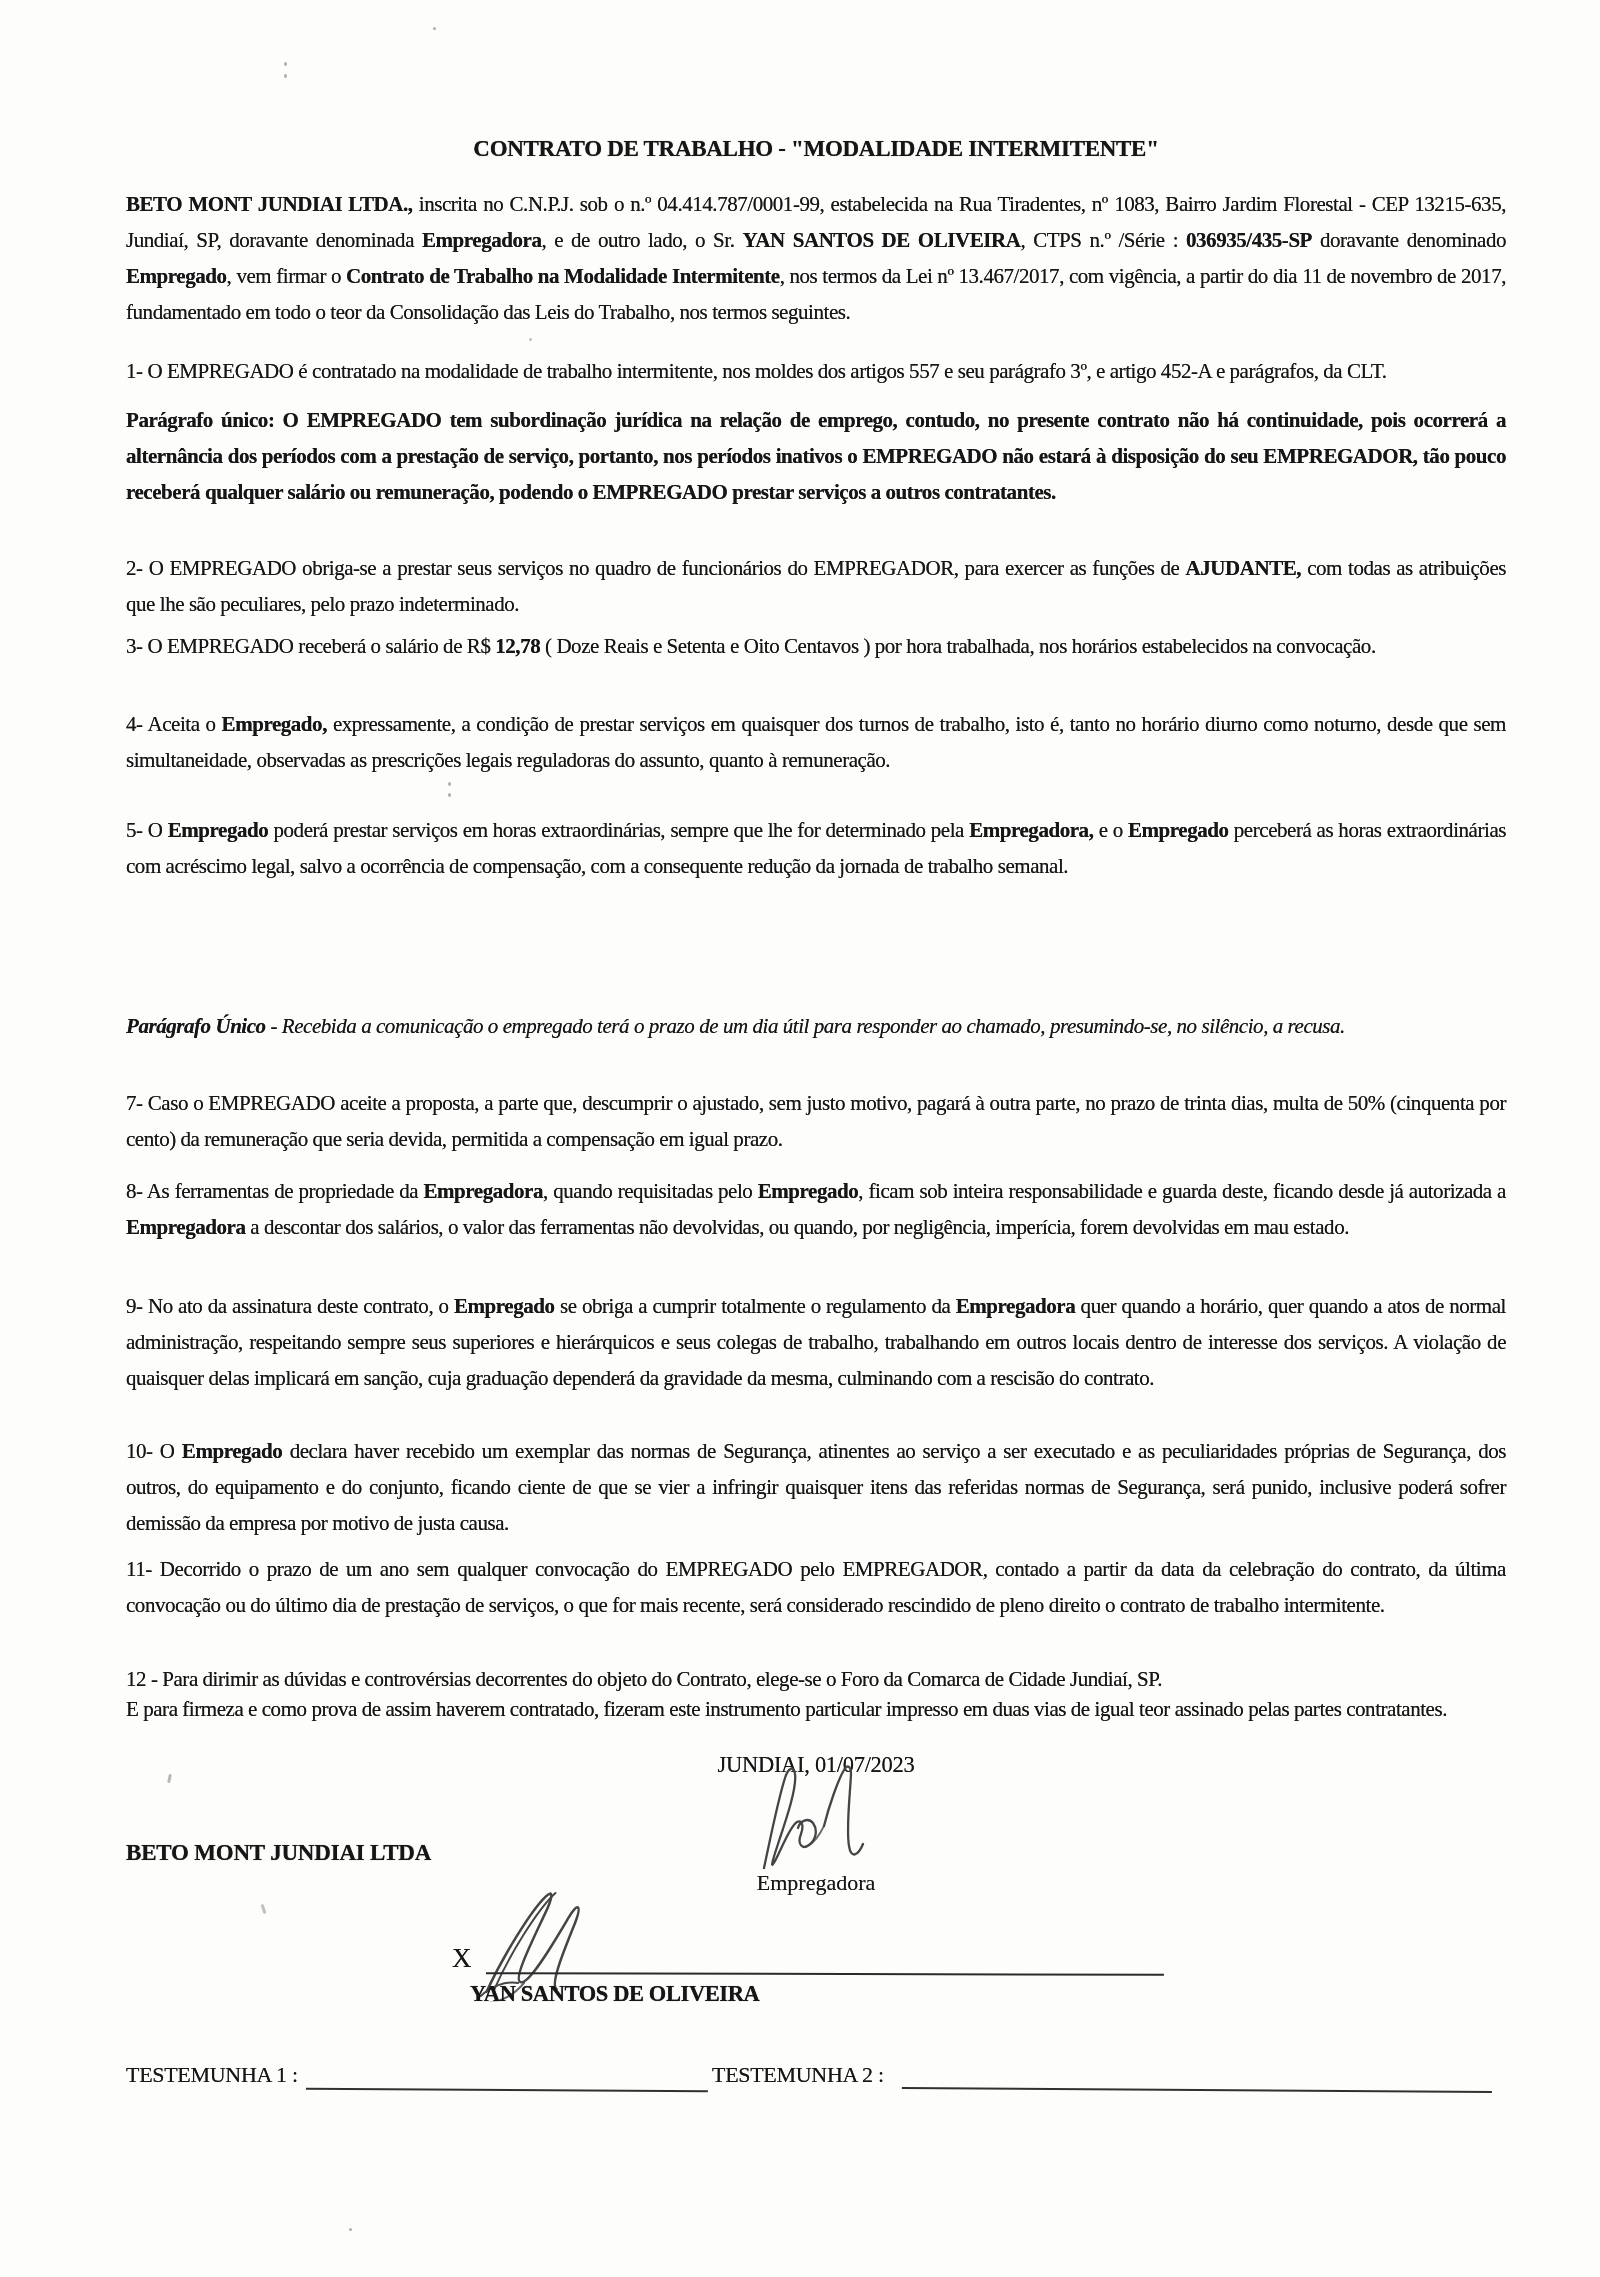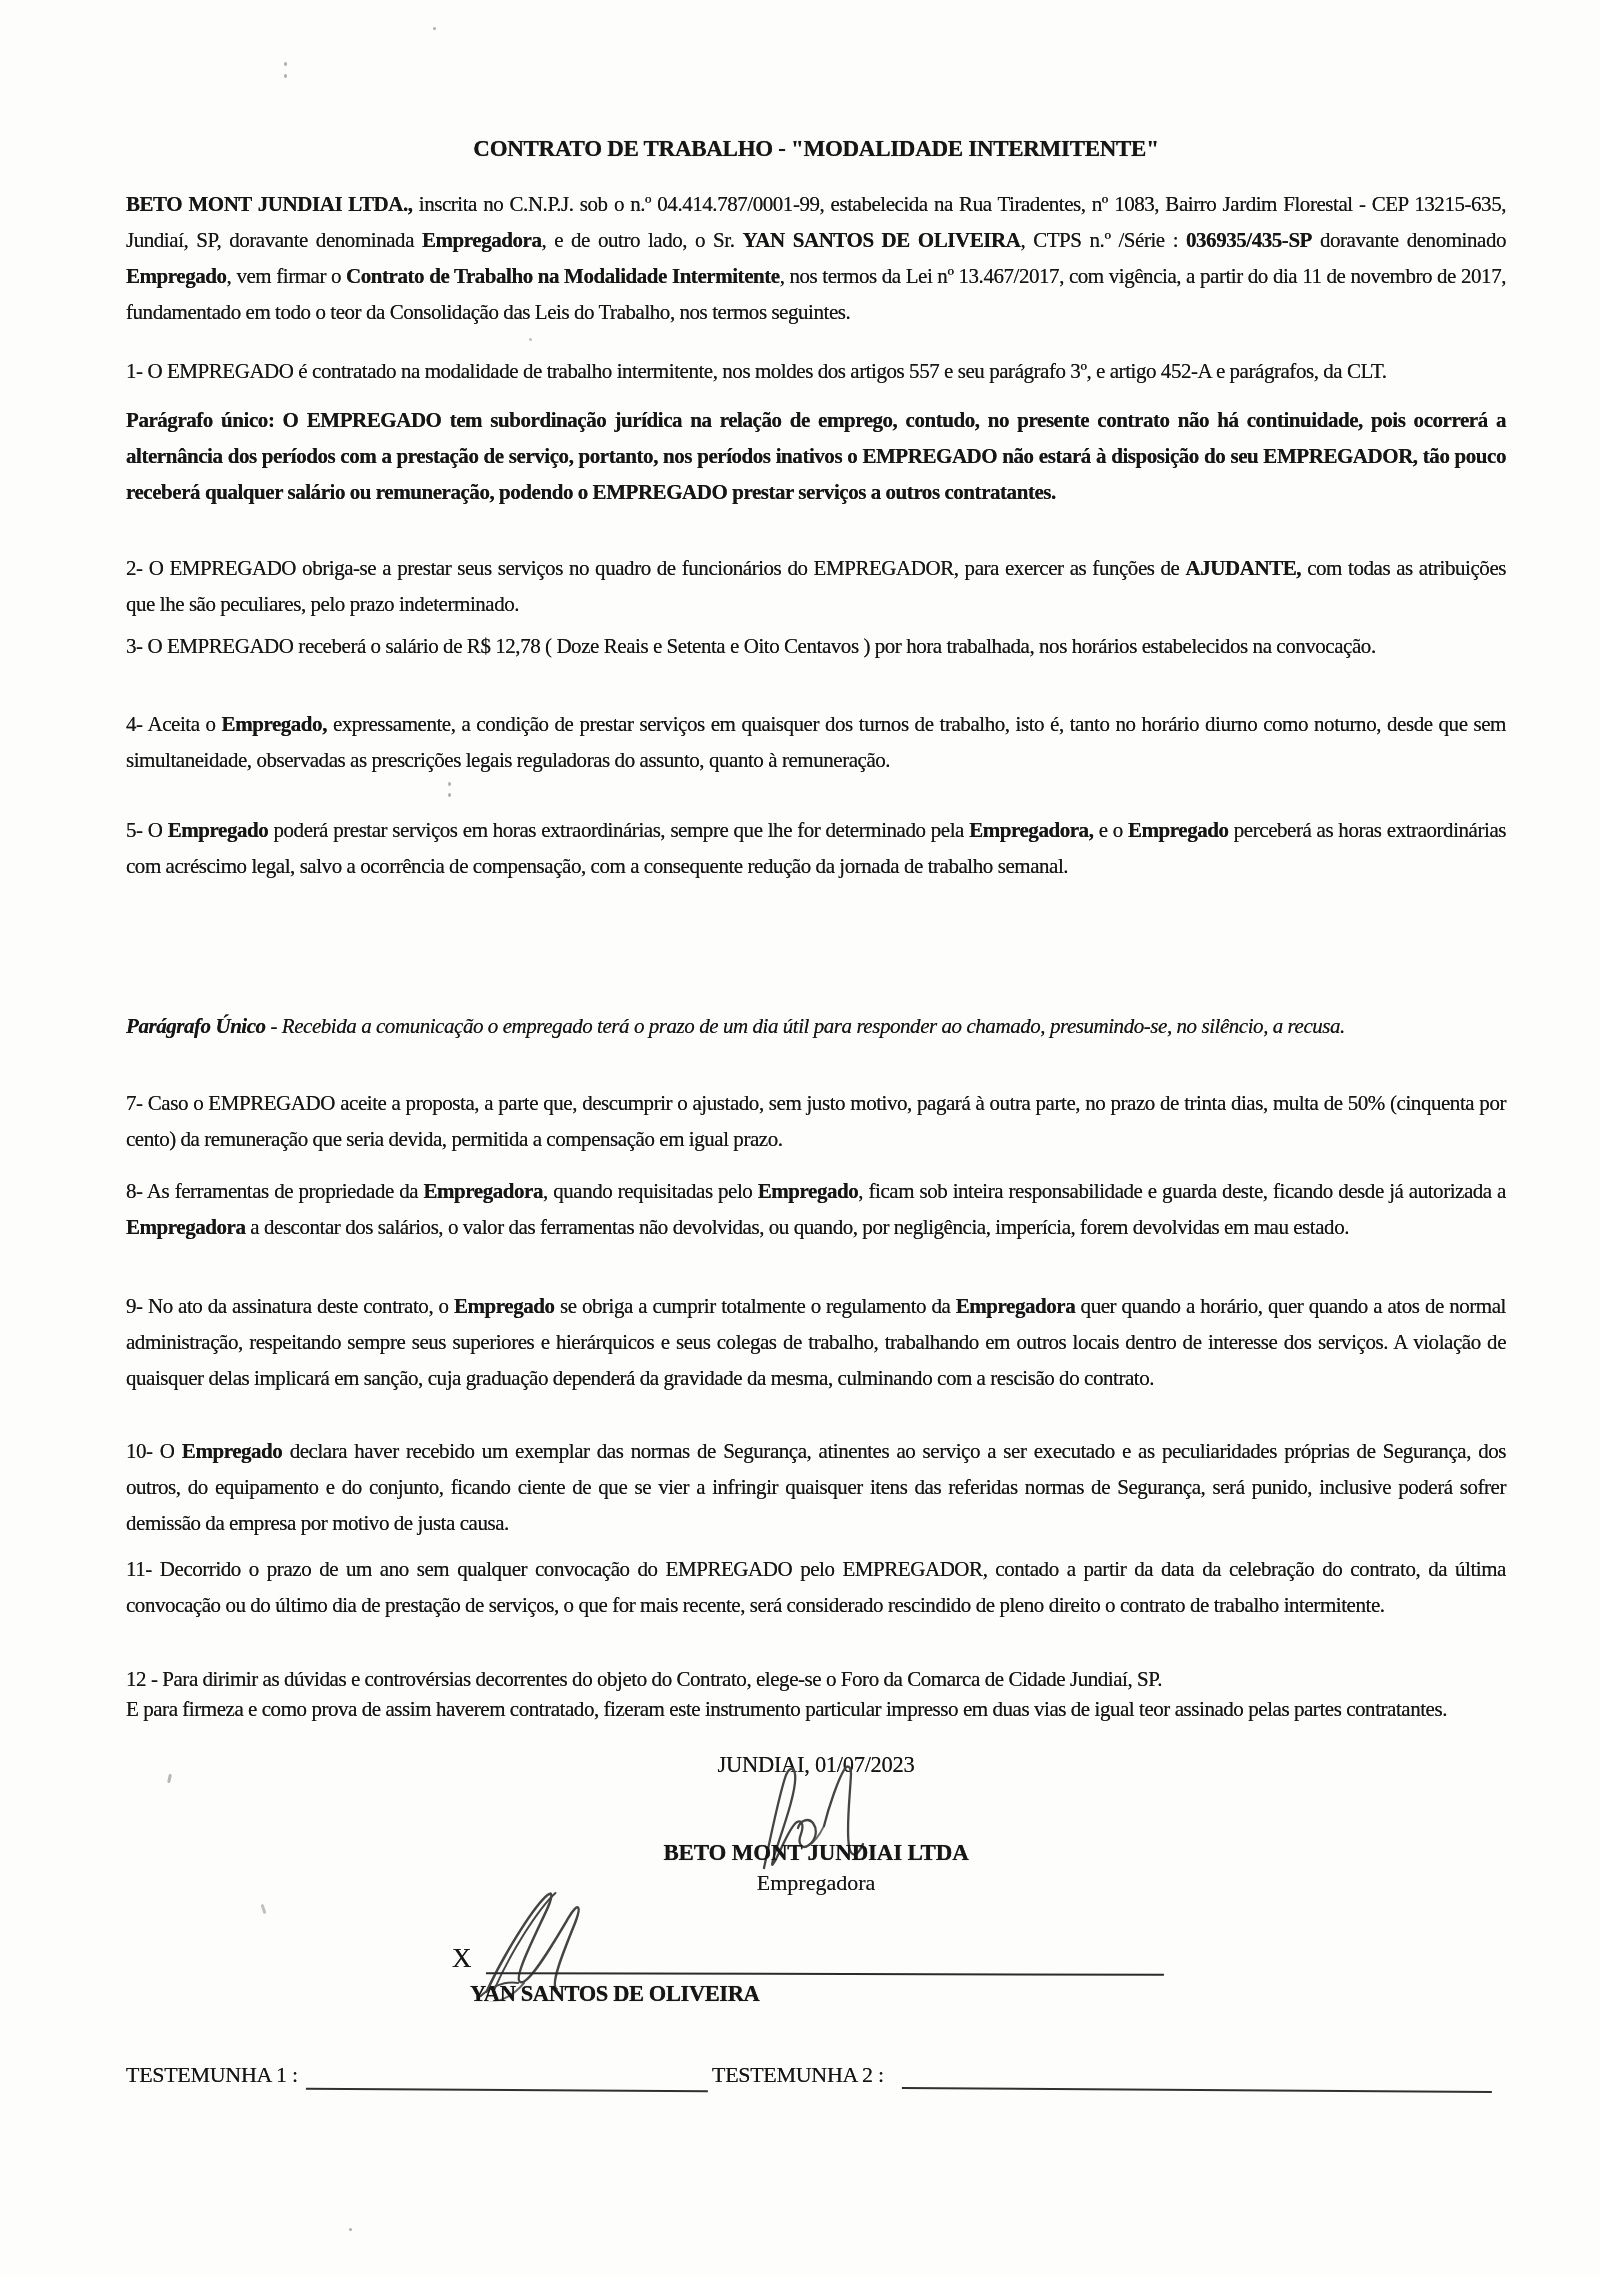--- a/index.html
+++ b/index.html
@@ -58,21 +58,20 @@
     position: absolute;
     left: 126px; width: 1380px; top: 1752px;
     text-align: center;
     font-size: 22.5px;
     letter-spacing: -0.3px;
     text-shadow: 0 0 0.6px rgba(15,15,15,0.7);
   }
   .company-name {
     position: absolute;
     left: 126px; width: 1380px; top: 1840px;
-    text-align: center;
     font-size: 23px; font-weight: bold;
     letter-spacing: -0.2px;
     text-shadow: 0 0 0.7px rgba(0,0,0,0.8);
   }
   .company-role {
     position: absolute;
     left: 126px; width: 1380px; top: 1870px;
     text-align: center;
     font-size: 22px;
     text-shadow: 0 0 0.5px rgba(20,20,20,0.6);
@@ -153,21 +152,21 @@
   <div class="art a5"></div>
   <div class="art a6"></div>
   <div class="art a7"></div>
 
   <h1 class="doc-title">CONTRATO DE TRABALHO - "MODALIDADE INTERMITENTE"</h1>
 
   <p class="para pp0"><span style="font-weight: bold;">BETO MONT JUNDIAI  LTDA.,</span><span> inscrita no C.N.P.J. sob o n.º 04.414.787/0001-99,  estabelecida na Rua Tiradentes, nº 1083, Bairro Jardim Florestal - CEP 13215-635, Jundiaí, SP,  doravante denominada </span><span style="font-weight: bold;">Empregadora</span><span>, e de outro lado, o Sr. </span><span style="font-weight: bold;">YAN SANTOS DE OLIVEIRA</span><span>, CTPS  n.º /Série : </span><span style="font-weight: bold;">036935/435-SP</span><span> doravante denominado </span><span style="font-weight: bold;">Empregado</span><span>,  vem firmar o </span><span style="font-weight: bold;">Contrato de Trabalho na Modalidade Intermitente</span><span>, nos termos da Lei nº 13.467/2017, com vigência, a partir do dia 11 de novembro de 2017, fundamentado em todo o teor da Consolidação das Leis do Trabalho, nos termos seguintes.</span></p>
   <p class="para pp1"><span>1- O EMPREGADO é contratado na modalidade de trabalho intermitente, nos moldes dos artigos 557 e seu parágrafo 3º, e artigo 452-A e parágrafos, da CLT.</span></p>
   <p class="para pp2"><span style="font-weight: bold;">Parágrafo único: O EMPREGADO tem subordinação jurídica na relação de emprego, contudo, no presente contrato não há continuidade, pois ocorrerá a alternância dos períodos com a prestação de serviço, portanto, nos períodos inativos o EMPREGADO não estará à disposição do seu EMPREGADOR, tão pouco receberá qualquer salário ou remuneração, podendo o EMPREGADO prestar serviços a outros contratantes.</span></p>
   <p class="para pp3"><span>2- O EMPREGADO obriga-se a prestar seus serviços no quadro de funcionários do EMPREGADOR, para exercer as funções de </span><span style="font-weight: bold;">AJUDANTE,</span><span> com todas as atribuições que lhe são peculiares, pelo prazo indeterminado.</span></p>
-  <p class="para pp4"><span>3- O EMPREGADO receberá o salário de R$ </span><span style="font-weight: normal;">12,78</span><span> ( Doze Reais  e Setenta e Oito Centavos  ) por hora trabalhada, nos horários estabelecidos na convocação.</span></p>
+  <p class="para pp4"><span>3- O EMPREGADO receberá o salário de R$ </span><span style="font-weight: bold;">12,78</span><span> ( Doze Reais  e Setenta e Oito Centavos  ) por hora trabalhada, nos horários estabelecidos na convocação.</span></p>
   <p class="para pp5"><span>4- Aceita o </span><span style="font-weight: bold;">Empregado,</span><span> expressamente, a condição de prestar serviços em quaisquer dos turnos de trabalho, isto é, tanto no horário diurno como noturno, desde que sem simultaneidade, observadas as prescrições legais reguladoras do assunto, quanto à remuneração.</span></p>
   <p class="para pp6"><span>5- O </span><span style="font-weight: bold;">Empregado</span><span> poderá prestar serviços em horas extraordinárias, sempre que lhe for determinado pela </span><span style="font-weight: bold;">Empregadora,</span><span> e o </span><span style="font-weight: bold;">Empregado</span><span> perceberá as horas extraordinárias com acréscimo legal, salvo a ocorrência de compensação, com a consequente redução da jornada de trabalho semanal.</span></p>
   <p class="para pp8"><span style="font-weight: bold;">Parágrafo Único</span><span> - Recebida a comunicação o empregado terá o prazo de um dia útil para responder ao chamado, presumindo-se, no silêncio, a recusa.</span></p>
   <p class="para pp9"><span>7- Caso o EMPREGADO aceite a proposta, a parte que, descumprir o ajustado,  sem justo motivo, pagará à outra parte, no prazo de trinta dias, multa de 50% (cinquenta por cento) da remuneração que seria devida, permitida a compensação em igual prazo.</span></p>
   <p class="para pp10"><span>8- As ferramentas de propriedade da </span><span style="font-weight: bold;">Empregadora</span><span>, quando requisitadas pelo </span><span style="font-weight: bold;">Empregado</span><span>, ficam sob inteira responsabilidade e guarda deste, ficando desde já autorizada a </span><span style="font-weight: bold;">Empregadora</span><span> a descontar dos salários, o valor das ferramentas não devolvidas, ou quando, por negligência, imperícia, forem devolvidas em mau estado.</span></p>
   <p class="para pp11"><span>9- No ato da assinatura deste contrato, o </span><span style="font-weight: bold;">Empregado</span><span> se obriga a cumprir totalmente o regulamento da </span><span style="font-weight: bold;">Empregadora</span><span> quer quando a horário, quer quando a atos de normal administração, respeitando sempre seus superiores e hierárquicos e seus colegas de trabalho, trabalhando em outros locais dentro de interesse dos serviços. A violação de quaisquer delas implicará em sanção, cuja graduação dependerá da gravidade da mesma, culminando com a rescisão do contrato.</span></p>
   <p class="para pp12"><span>10- O </span><span style="font-weight: bold;">Empregado</span><span> declara haver recebido um exemplar das normas de Segurança, atinentes ao serviço a ser executado e as peculiaridades próprias de Segurança, dos outros, do equipamento e do conjunto, ficando ciente de que se vier a infringir quaisquer itens das referidas normas de Segurança, será punido, inclusive poderá sofrer demissão da empresa por motivo de justa causa.</span></p>
   <p class="para pp13"><span>11- Decorrido o prazo de um ano sem qualquer convocação do EMPREGADO pelo EMPREGADOR, contado a partir da data da celebração do contrato, da última convocação ou do último dia de prestação de serviços, o que for mais recente, será considerado rescindido de pleno direito o contrato de trabalho intermitente.</span></p>
   <p class="para pp14"><span>12 - Para dirimir as dúvidas e controvérsias decorrentes do objeto do Contrato, elege-se o Foro da Comarca de Cidade Jundiaí, SP.</span></p>
   <p class="para pp15"><span>E para firmeza e como prova de assim haverem contratado, fizeram este instrumento particular impresso em duas vias de igual teor assinado pelas partes contratantes.</span></p>

